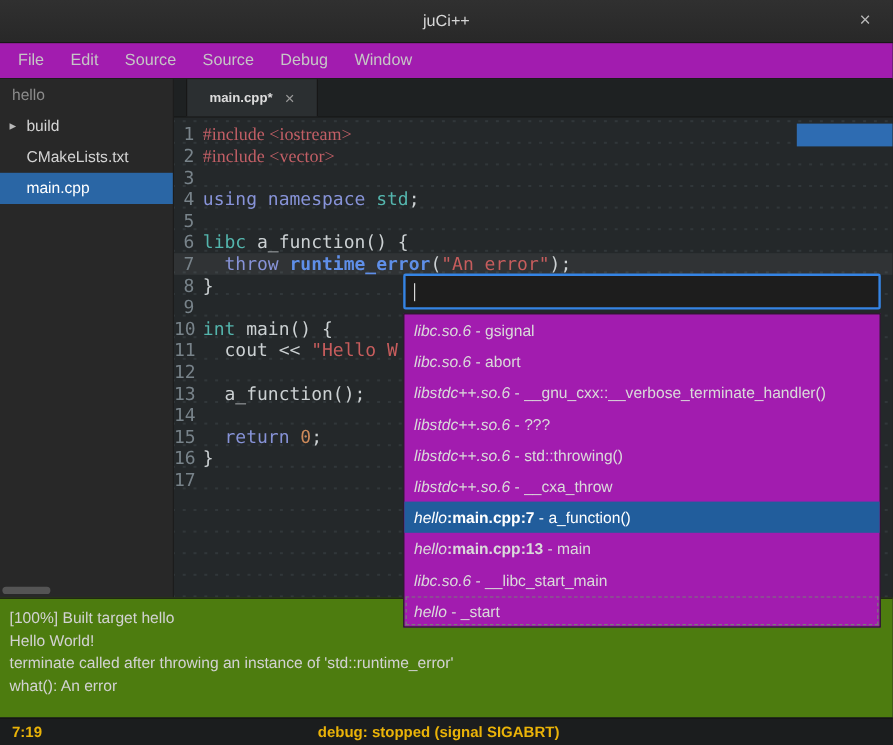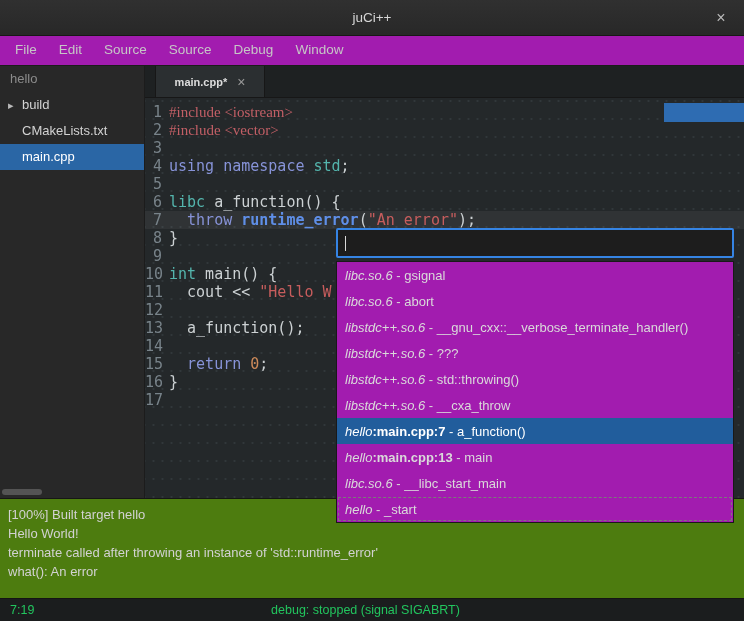--- a/index.html
+++ b/index.html
@@ -104,21 +104,21 @@
   .output {
     position:absolute; left:0; right:0; top:498px; height:100px;
     background:#4d7c0f; border-top:1px solid #161616;
     padding:6px 8px; color:#d2d2d2; font-size:13px; line-height:19px;
   }
 
   
   .statusbar {
     position:absolute; left:0; right:0; bottom:0; height:23px;
     background:#1b1d1e; border-top:1px solid #141414;
-    color:#22c55e; font-size:12.5px;
+    color:#eab308; font-size:12.5px;font-weight:bold;
   }
   .status-pos { position:absolute; left:10px; top:4px; }
   .status-msg { position:absolute; left:0; right:13px; top:4px; text-align:center; }
 </style>
 </head>
 <body>
 
 <div class="titlebar">
   <span class="title">juCi++</span>
   <span class="close-btn">×</span>

